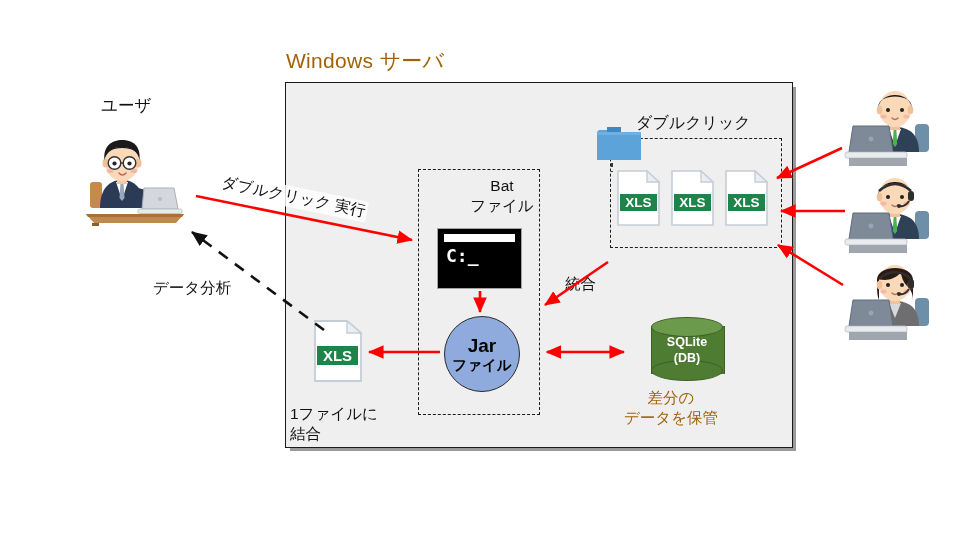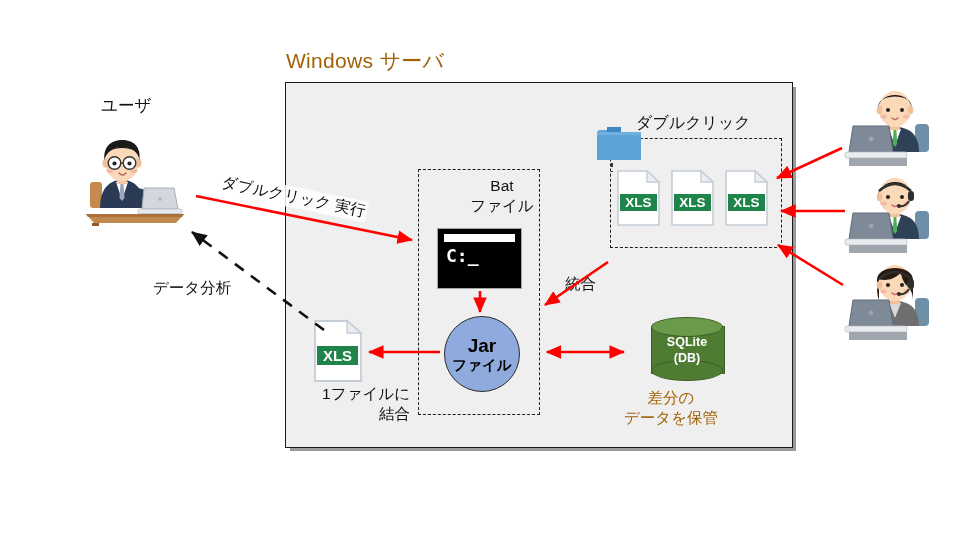--- a/index.html
+++ b/index.html
@@ -68,24 +68,24 @@
     white-space: nowrap;
   }
   #user-label {
     left: 101px; top: 95px;
     font-size: 16.5px;
     color: #111;
     white-space: nowrap;
     font-family: Liberation Serif, serif;
   }
   #xls-out-label {
-    left: 290px; top: 384px;
+    left: 290px; top: 404px;
     width: 120px;
     font-size: 15.5px;
-    text-align: right;
+    text-align: left;
     color: #111;
     line-height: 1.3;
     white-space: pre-line;
   }
   #db-label {
     left: 605px; top: 388px;
     width: 132px;
     font-size: 15.5px;
     text-align: center;
     color: #a16207;

